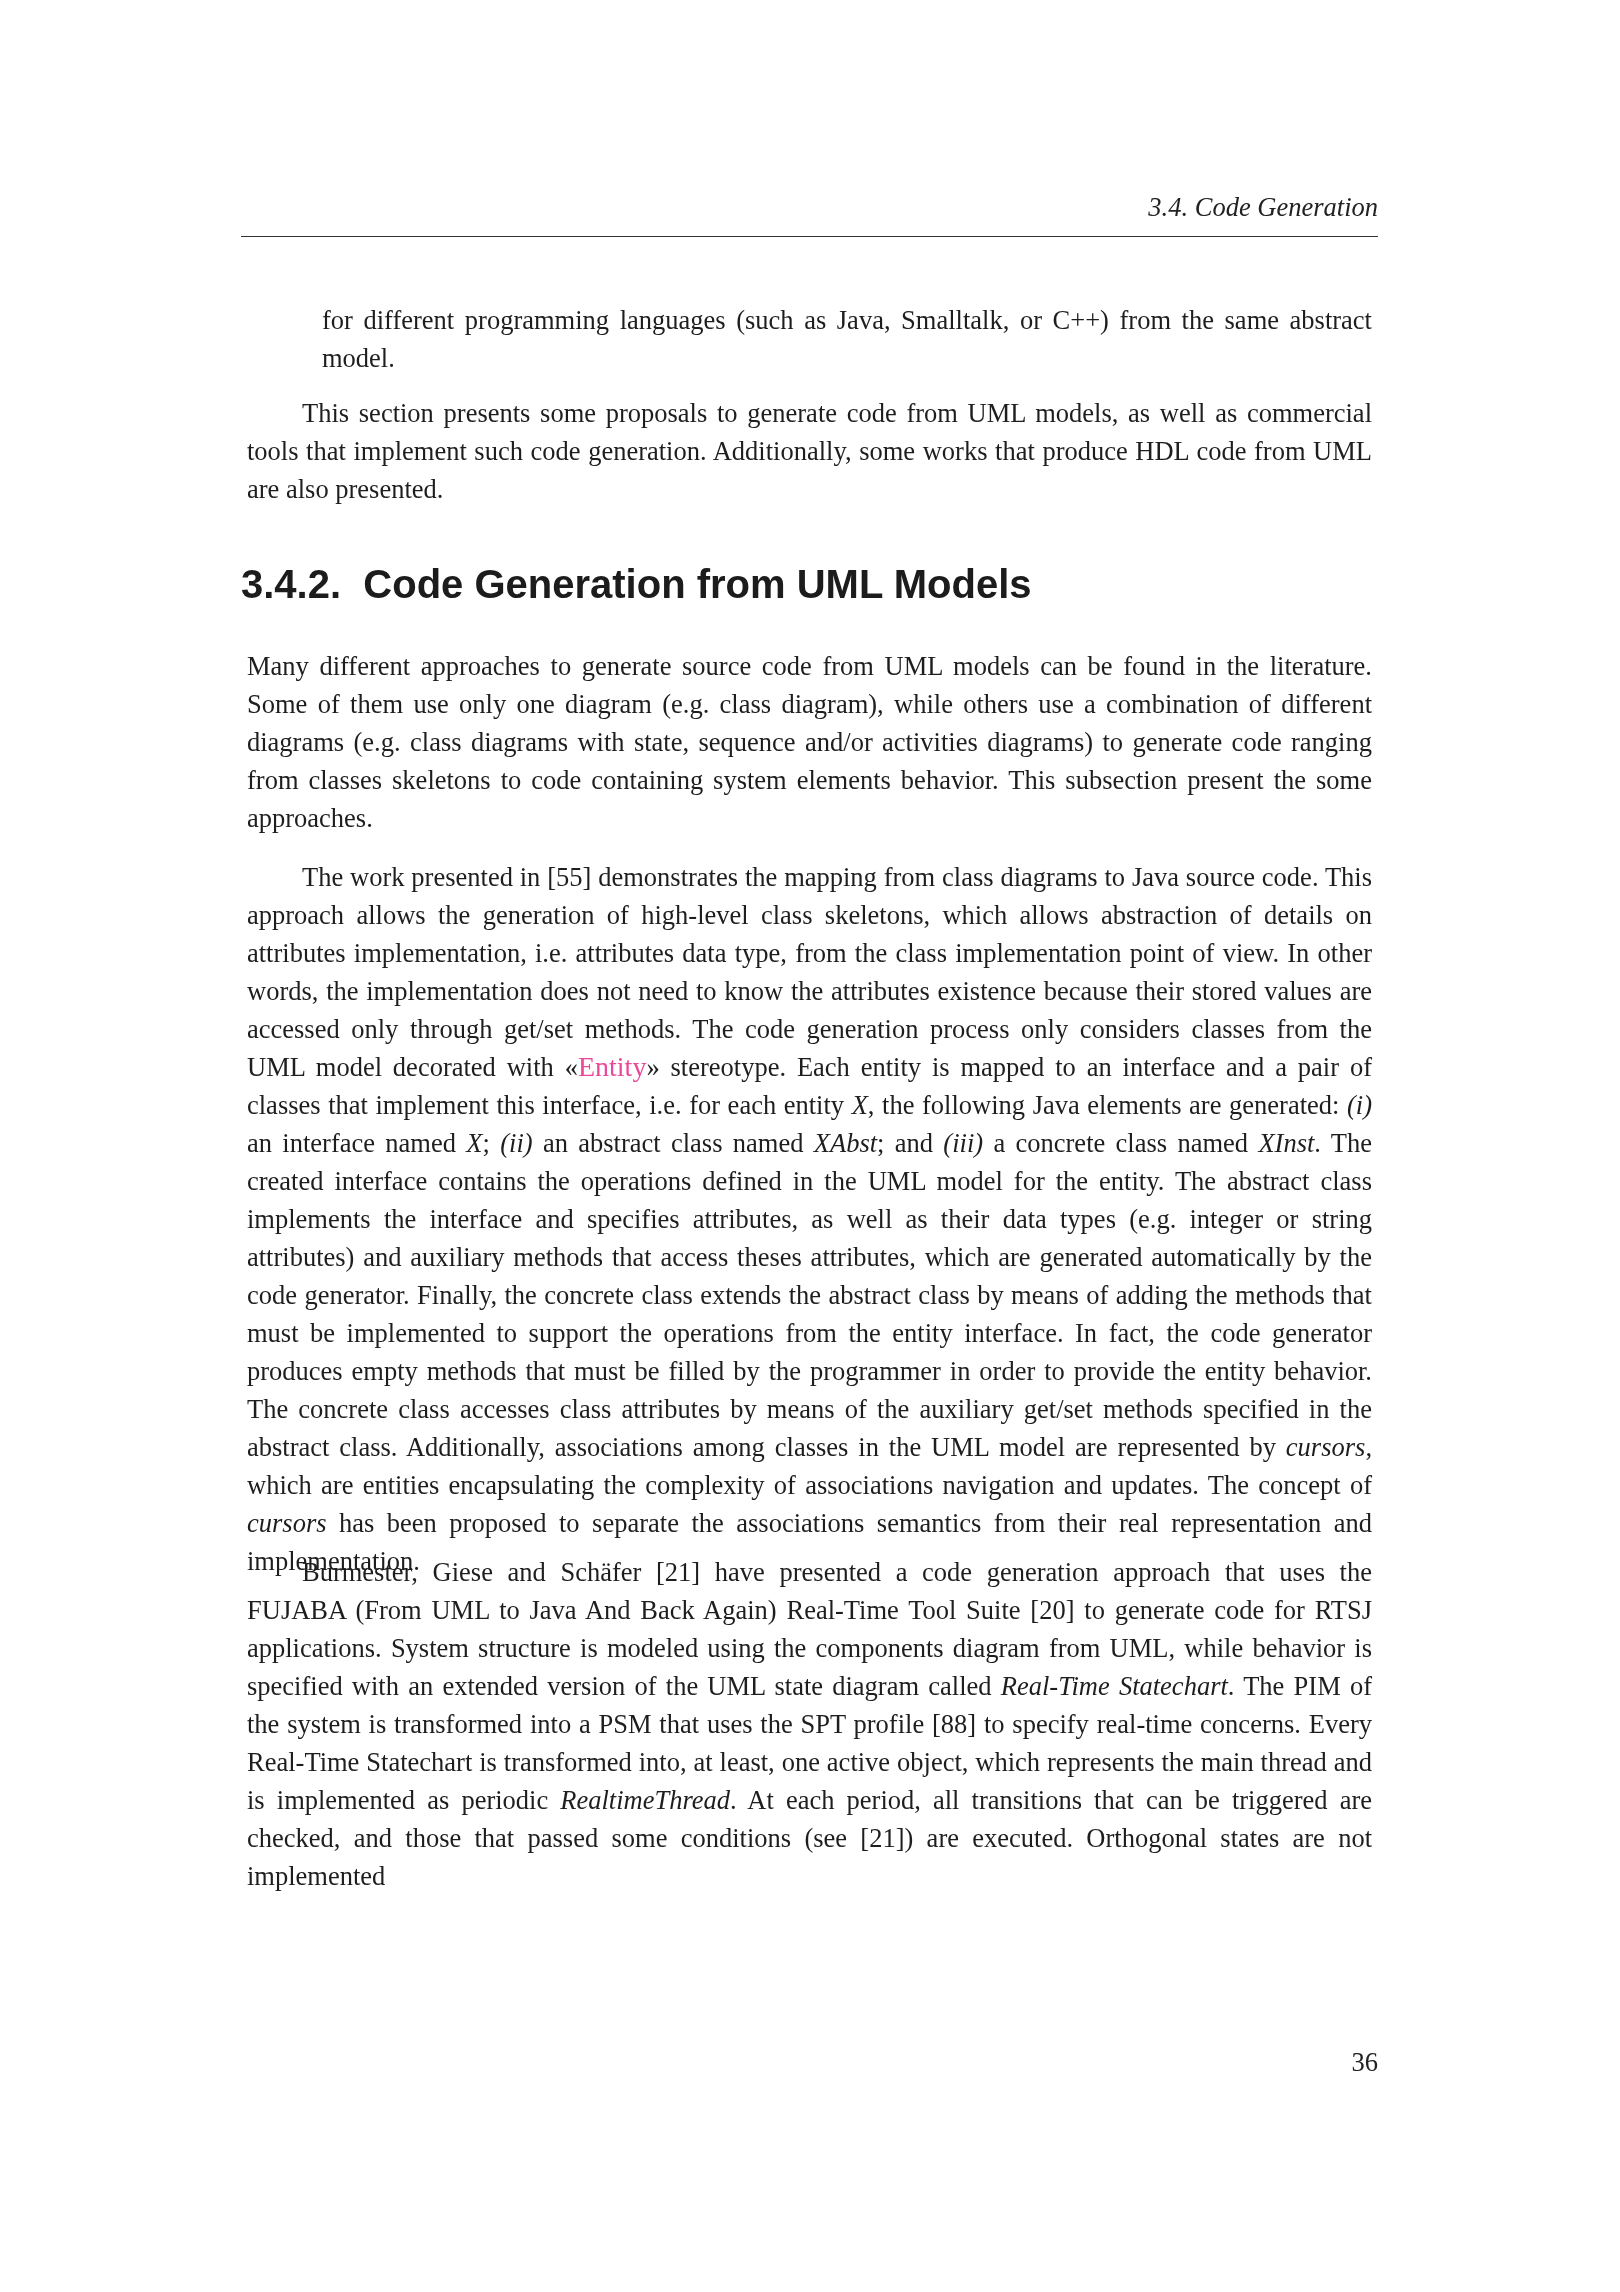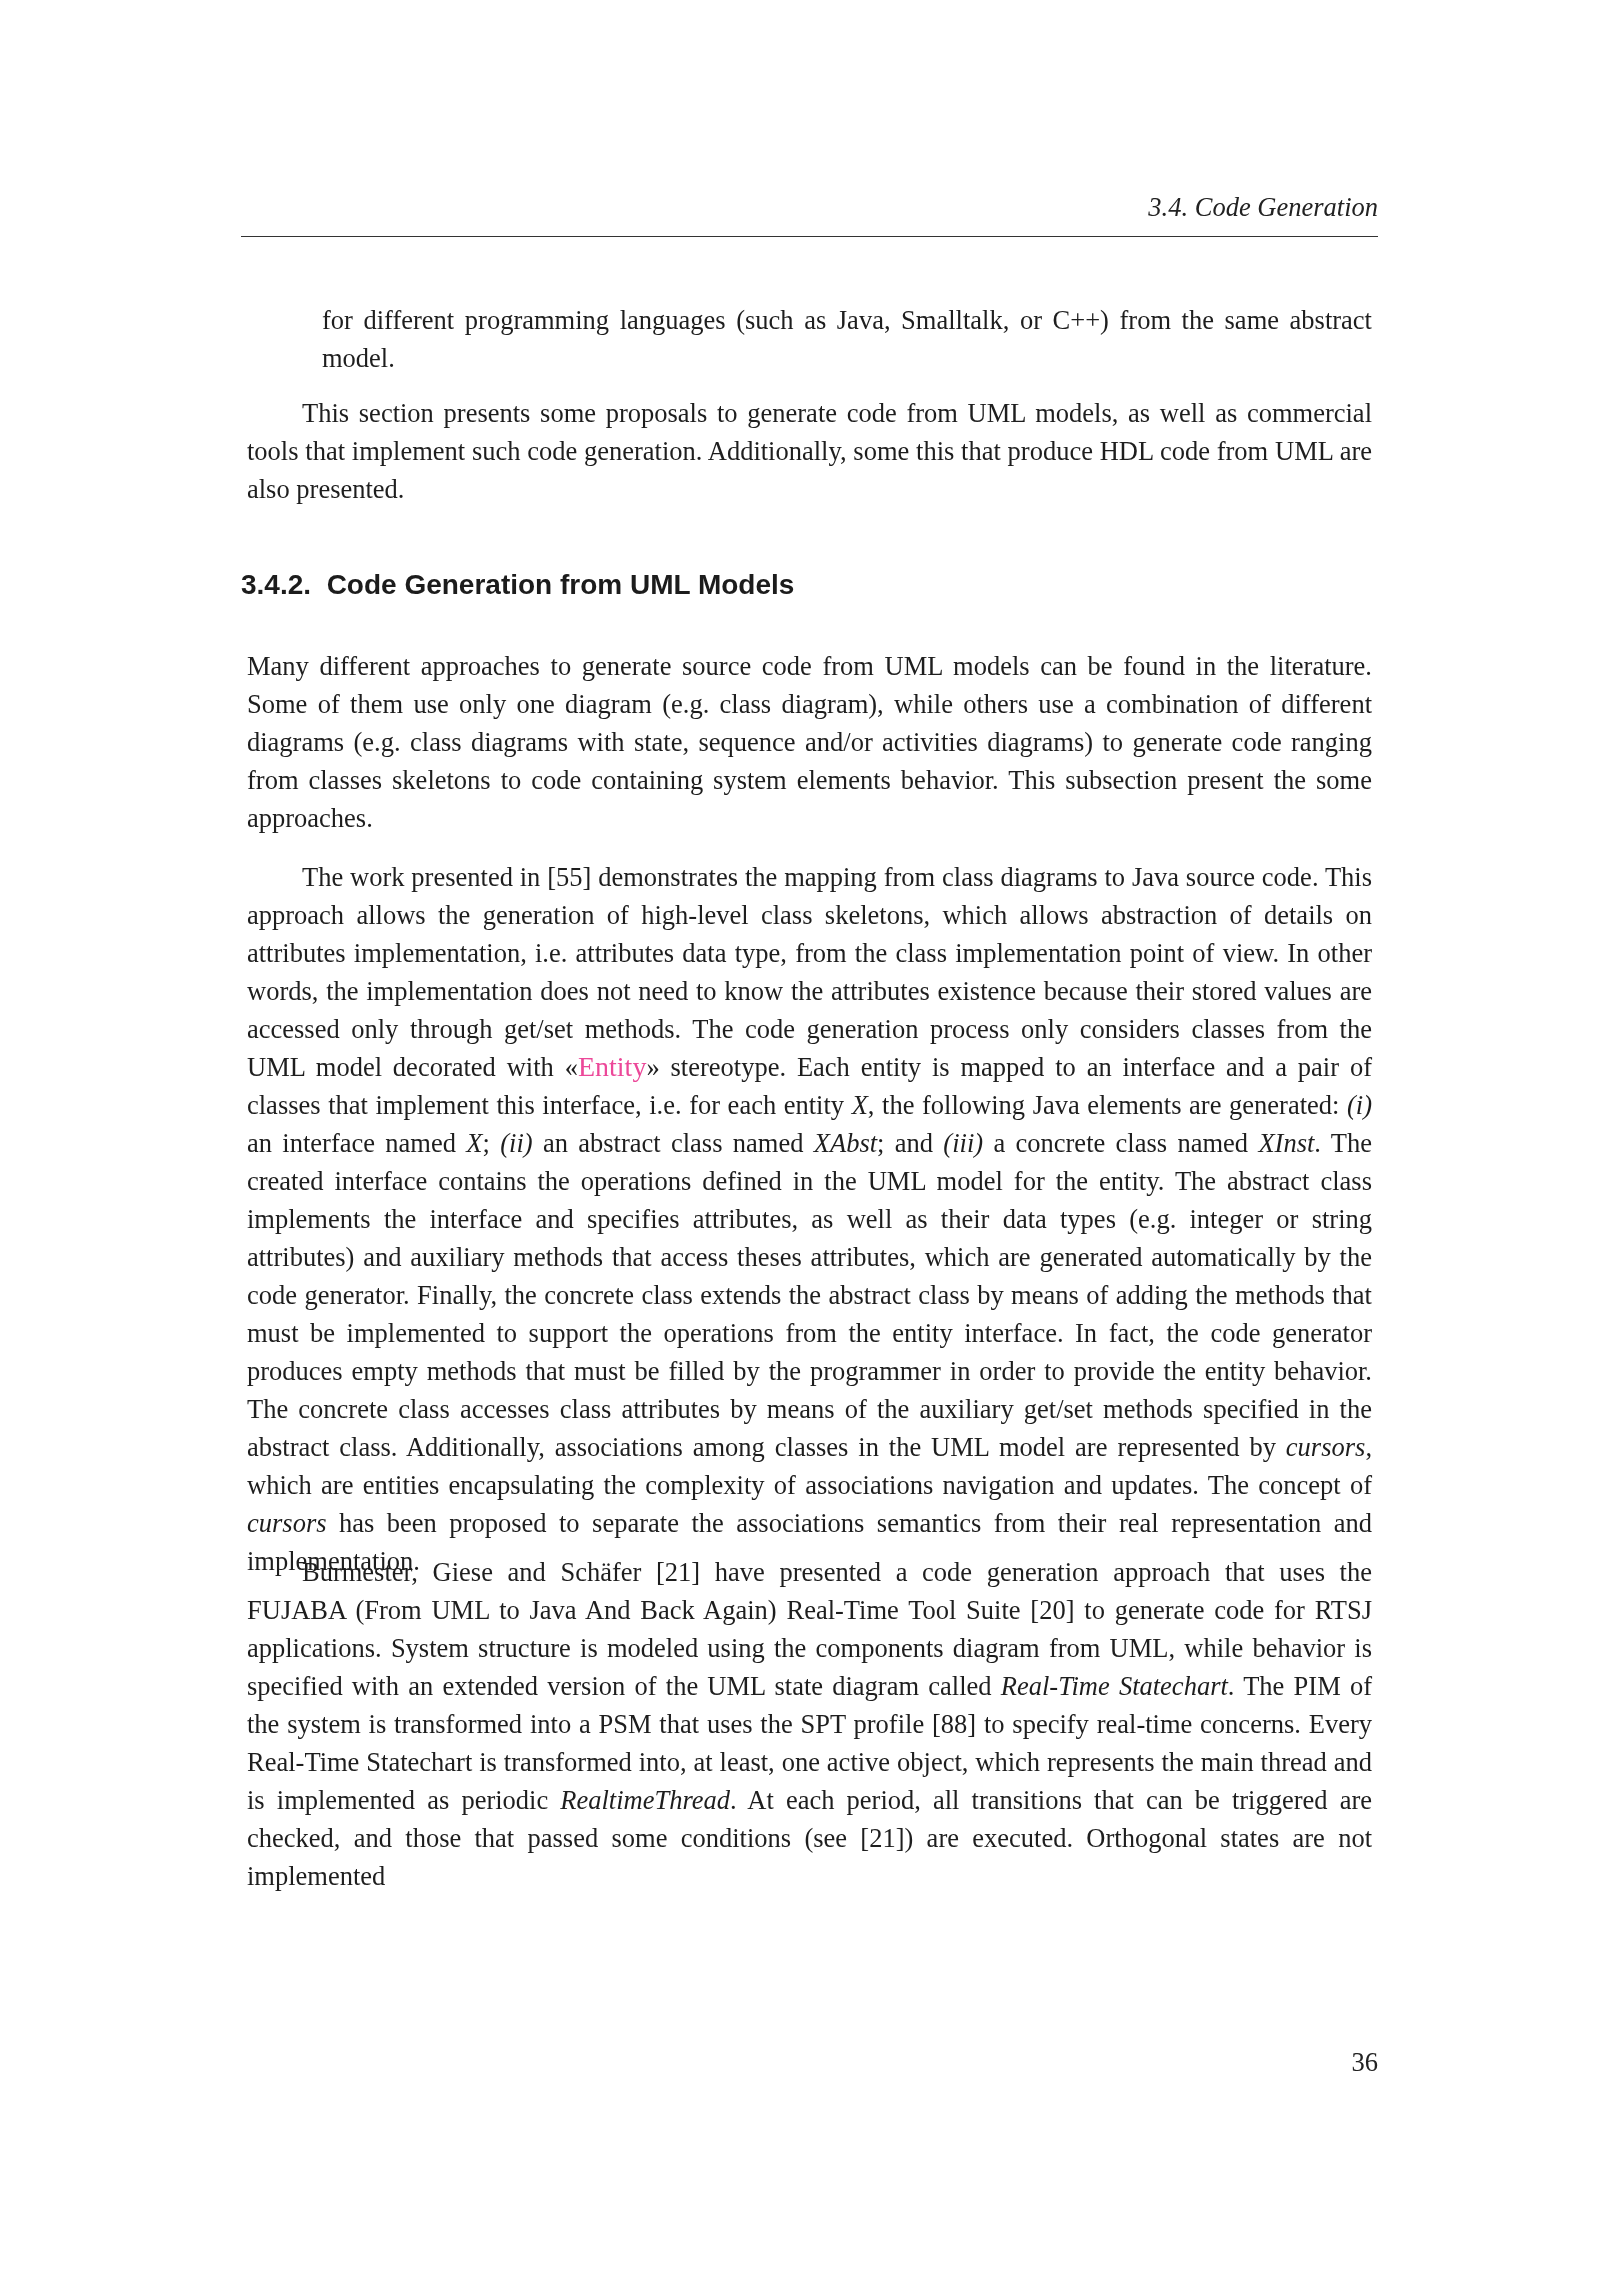--- a/index.html
+++ b/index.html
@@ -23,21 +23,21 @@
     font-size: 26.5px; line-height: 38px; text-align: justify;
     hyphens: manual;
   }
   .text-block p { margin: 6px; }
   .cont { top: 295px; padding-left: 75px; box-sizing: border-box; }
   .indent { text-indent: 55px; }
   .p-intro { top: 388px; }
   .section-heading {
     position: absolute; left: 241px; top: 565px;
     font-family: "Liberation Sans", "DejaVu Sans", sans-serif;
-    font-weight: bold; font-size: 28px; line-height: 39px; color: #1c1c1c;
+    font-weight: bold; font-size: 40px; line-height: 39px; color: #1c1c1c;
   }
   .p1 { top: 641px; }
   .p2 { top: 852px; }
   .p3 { top: 1547px; }
   .mono { font-family: Liberation Serif, serif; font-size: 28px; color: #ec4899; }
   em { font-style: italic; }
   .page-number {
     position: absolute; left: 1274px; width: 104px; top: 2047px;
     text-align: right; font-size: 26.5px; line-height: 31px; color: #222;
   }
@@ -48,21 +48,21 @@
 <div class="page">
 
   <div class="running-head">3.4.  Code Generation</div>
   <div class="head-rule"></div>
 
   <div class="text-block cont">
     <p>for different programming languages (such as Java, Smalltalk, or C++) from the same abstract model.</p>
   </div>
 
   <div class="text-block p-intro">
-    <p class="indent">This section presents some proposals to generate code from UML models, as well as commercial tools that implement such code generation.  Additionally, some this that produce HDL code from UML are also presented.</p>
+    <p class="indent">This section presents some proposals to generate code from UML models, as well as commercial tools that implement such code generation.  Additionally, some works that produce HDL code from UML are also presented.</p>
   </div>
 
   <div class="section-heading">
     <span>3.4.2.</span>&nbsp;
     <span>Code Generation from UML Models</span>
   </div>
 
   <div class="text-block p1">
     <p>Many different approaches to generate source code from UML models can be found in the literature.  Some of them use only one diagram (e.g.  class diagram), while others use a combination of different diagrams (e.g. class diagrams with state, sequence and/or activities diagrams) to generate code ranging from classes skeletons to code containing system elements behavior. This subsection present the some approaches.</p>
   </div>

